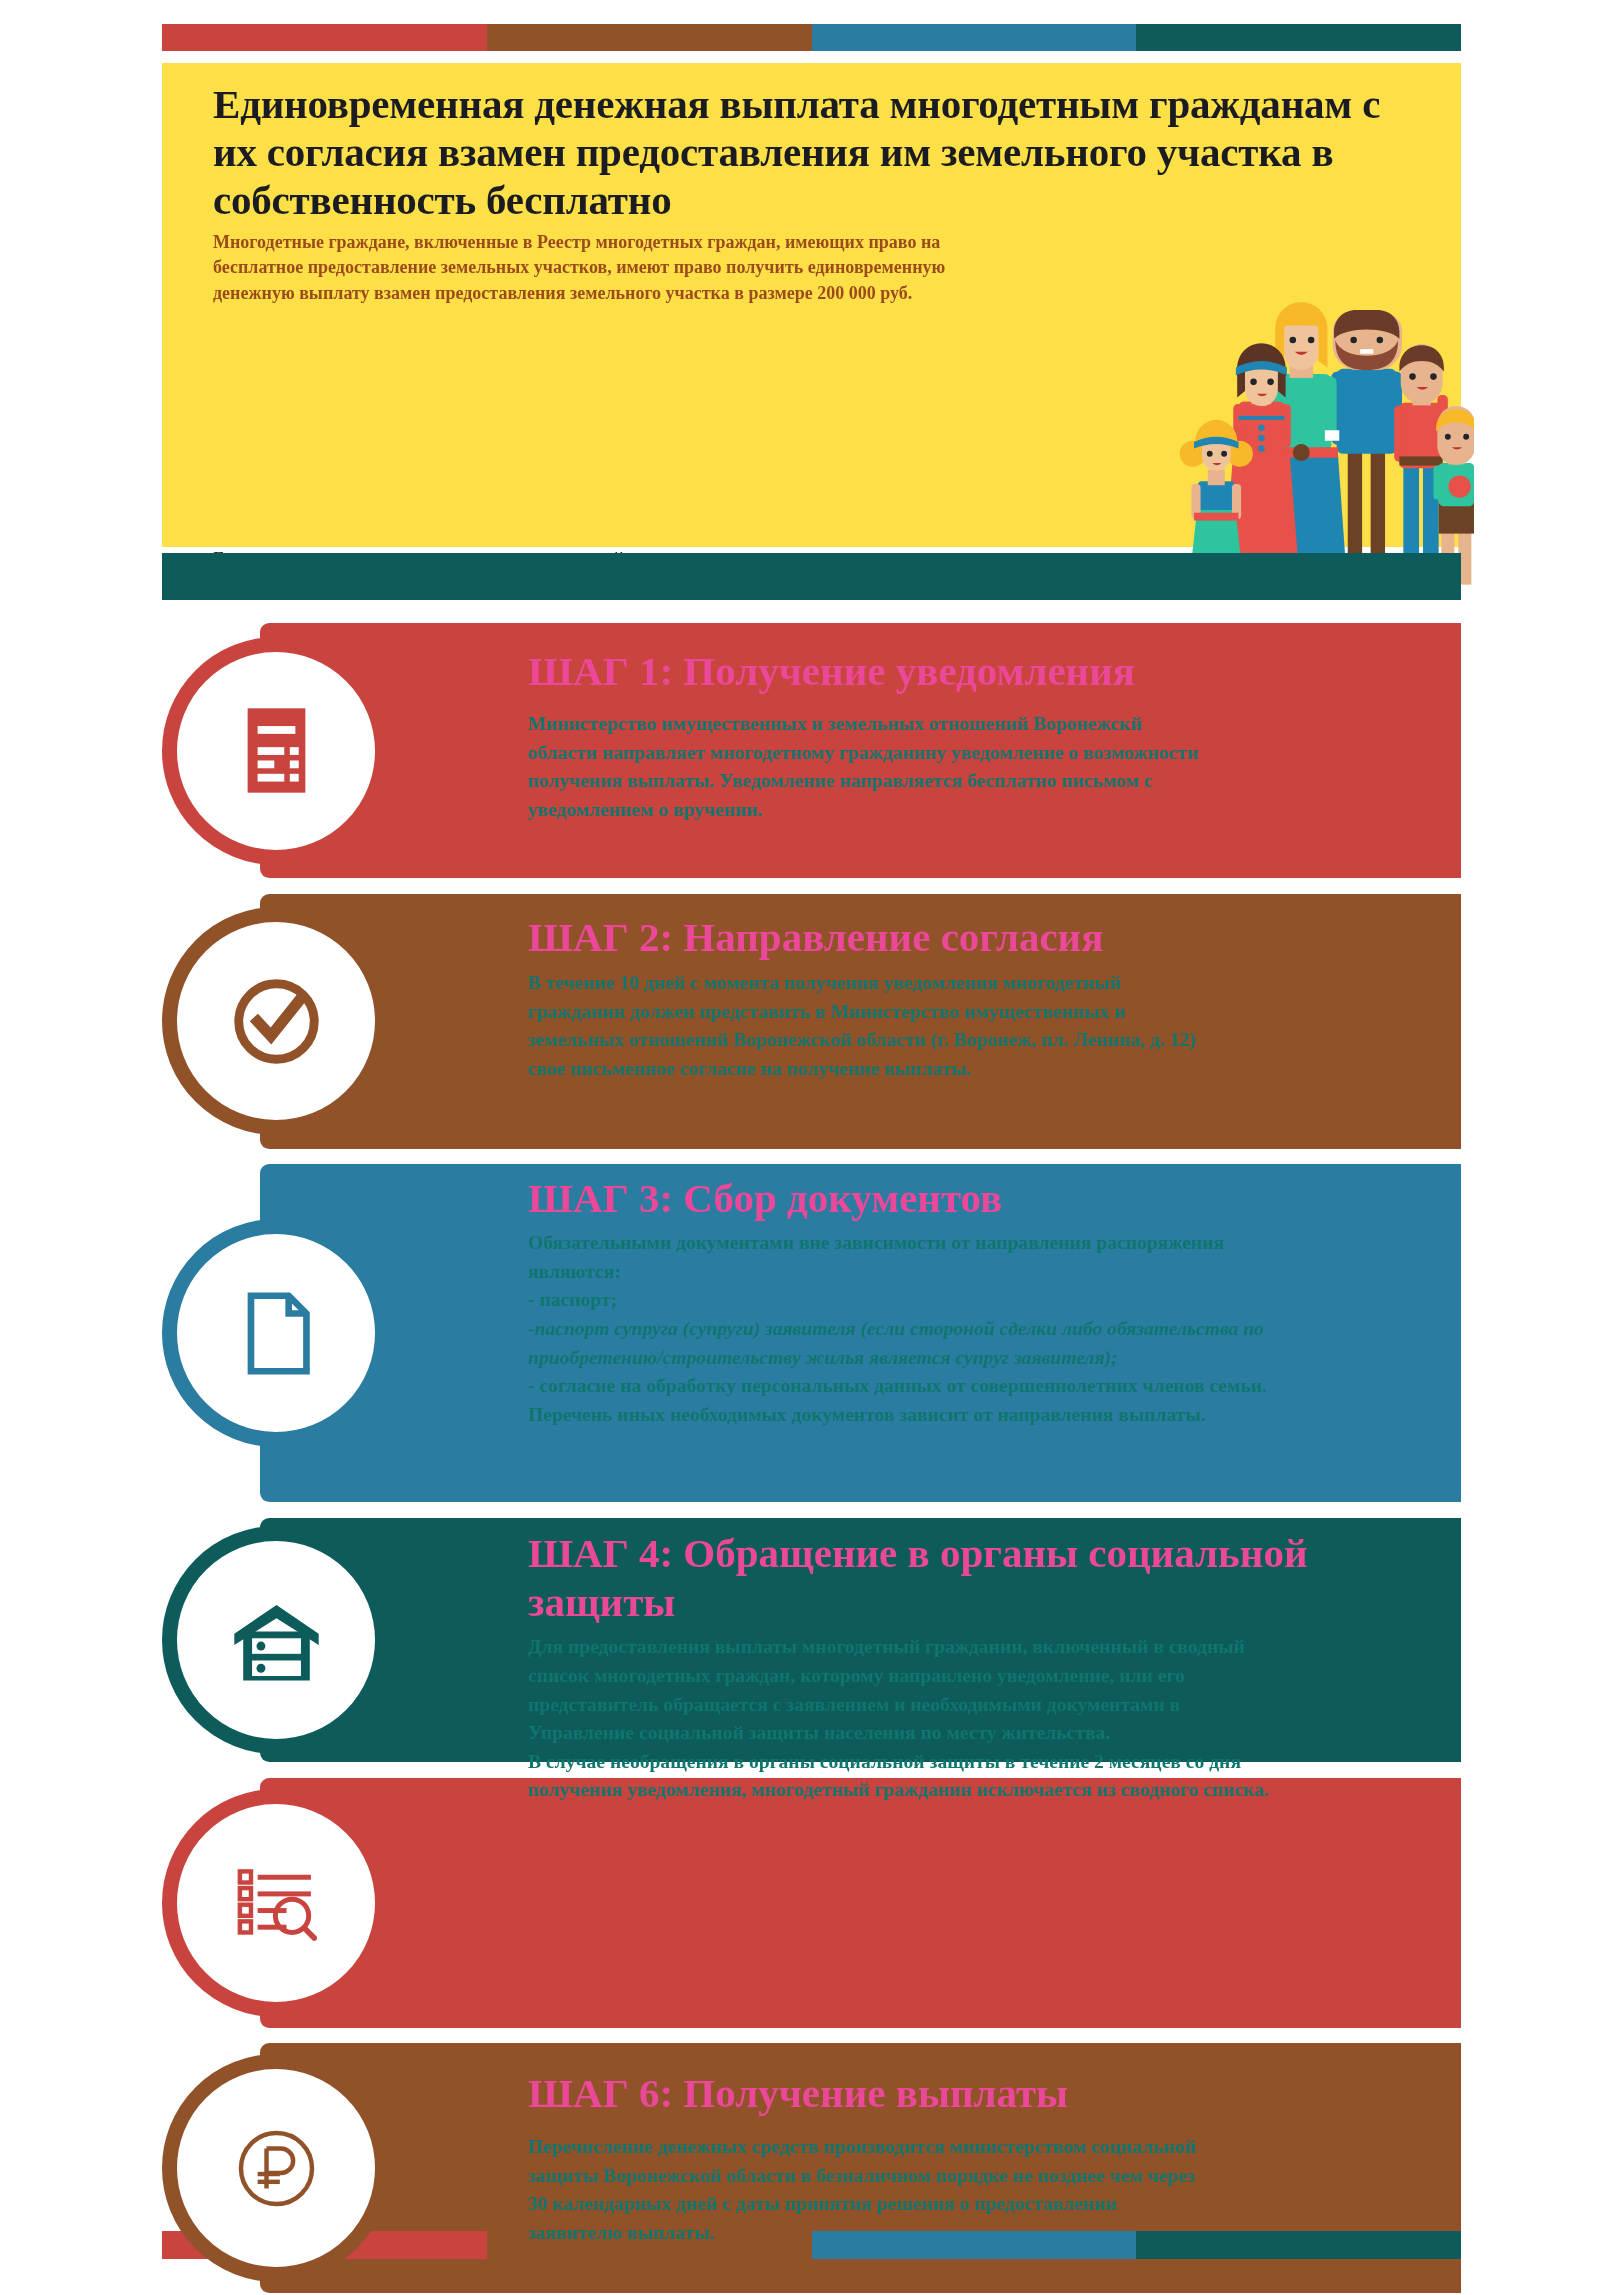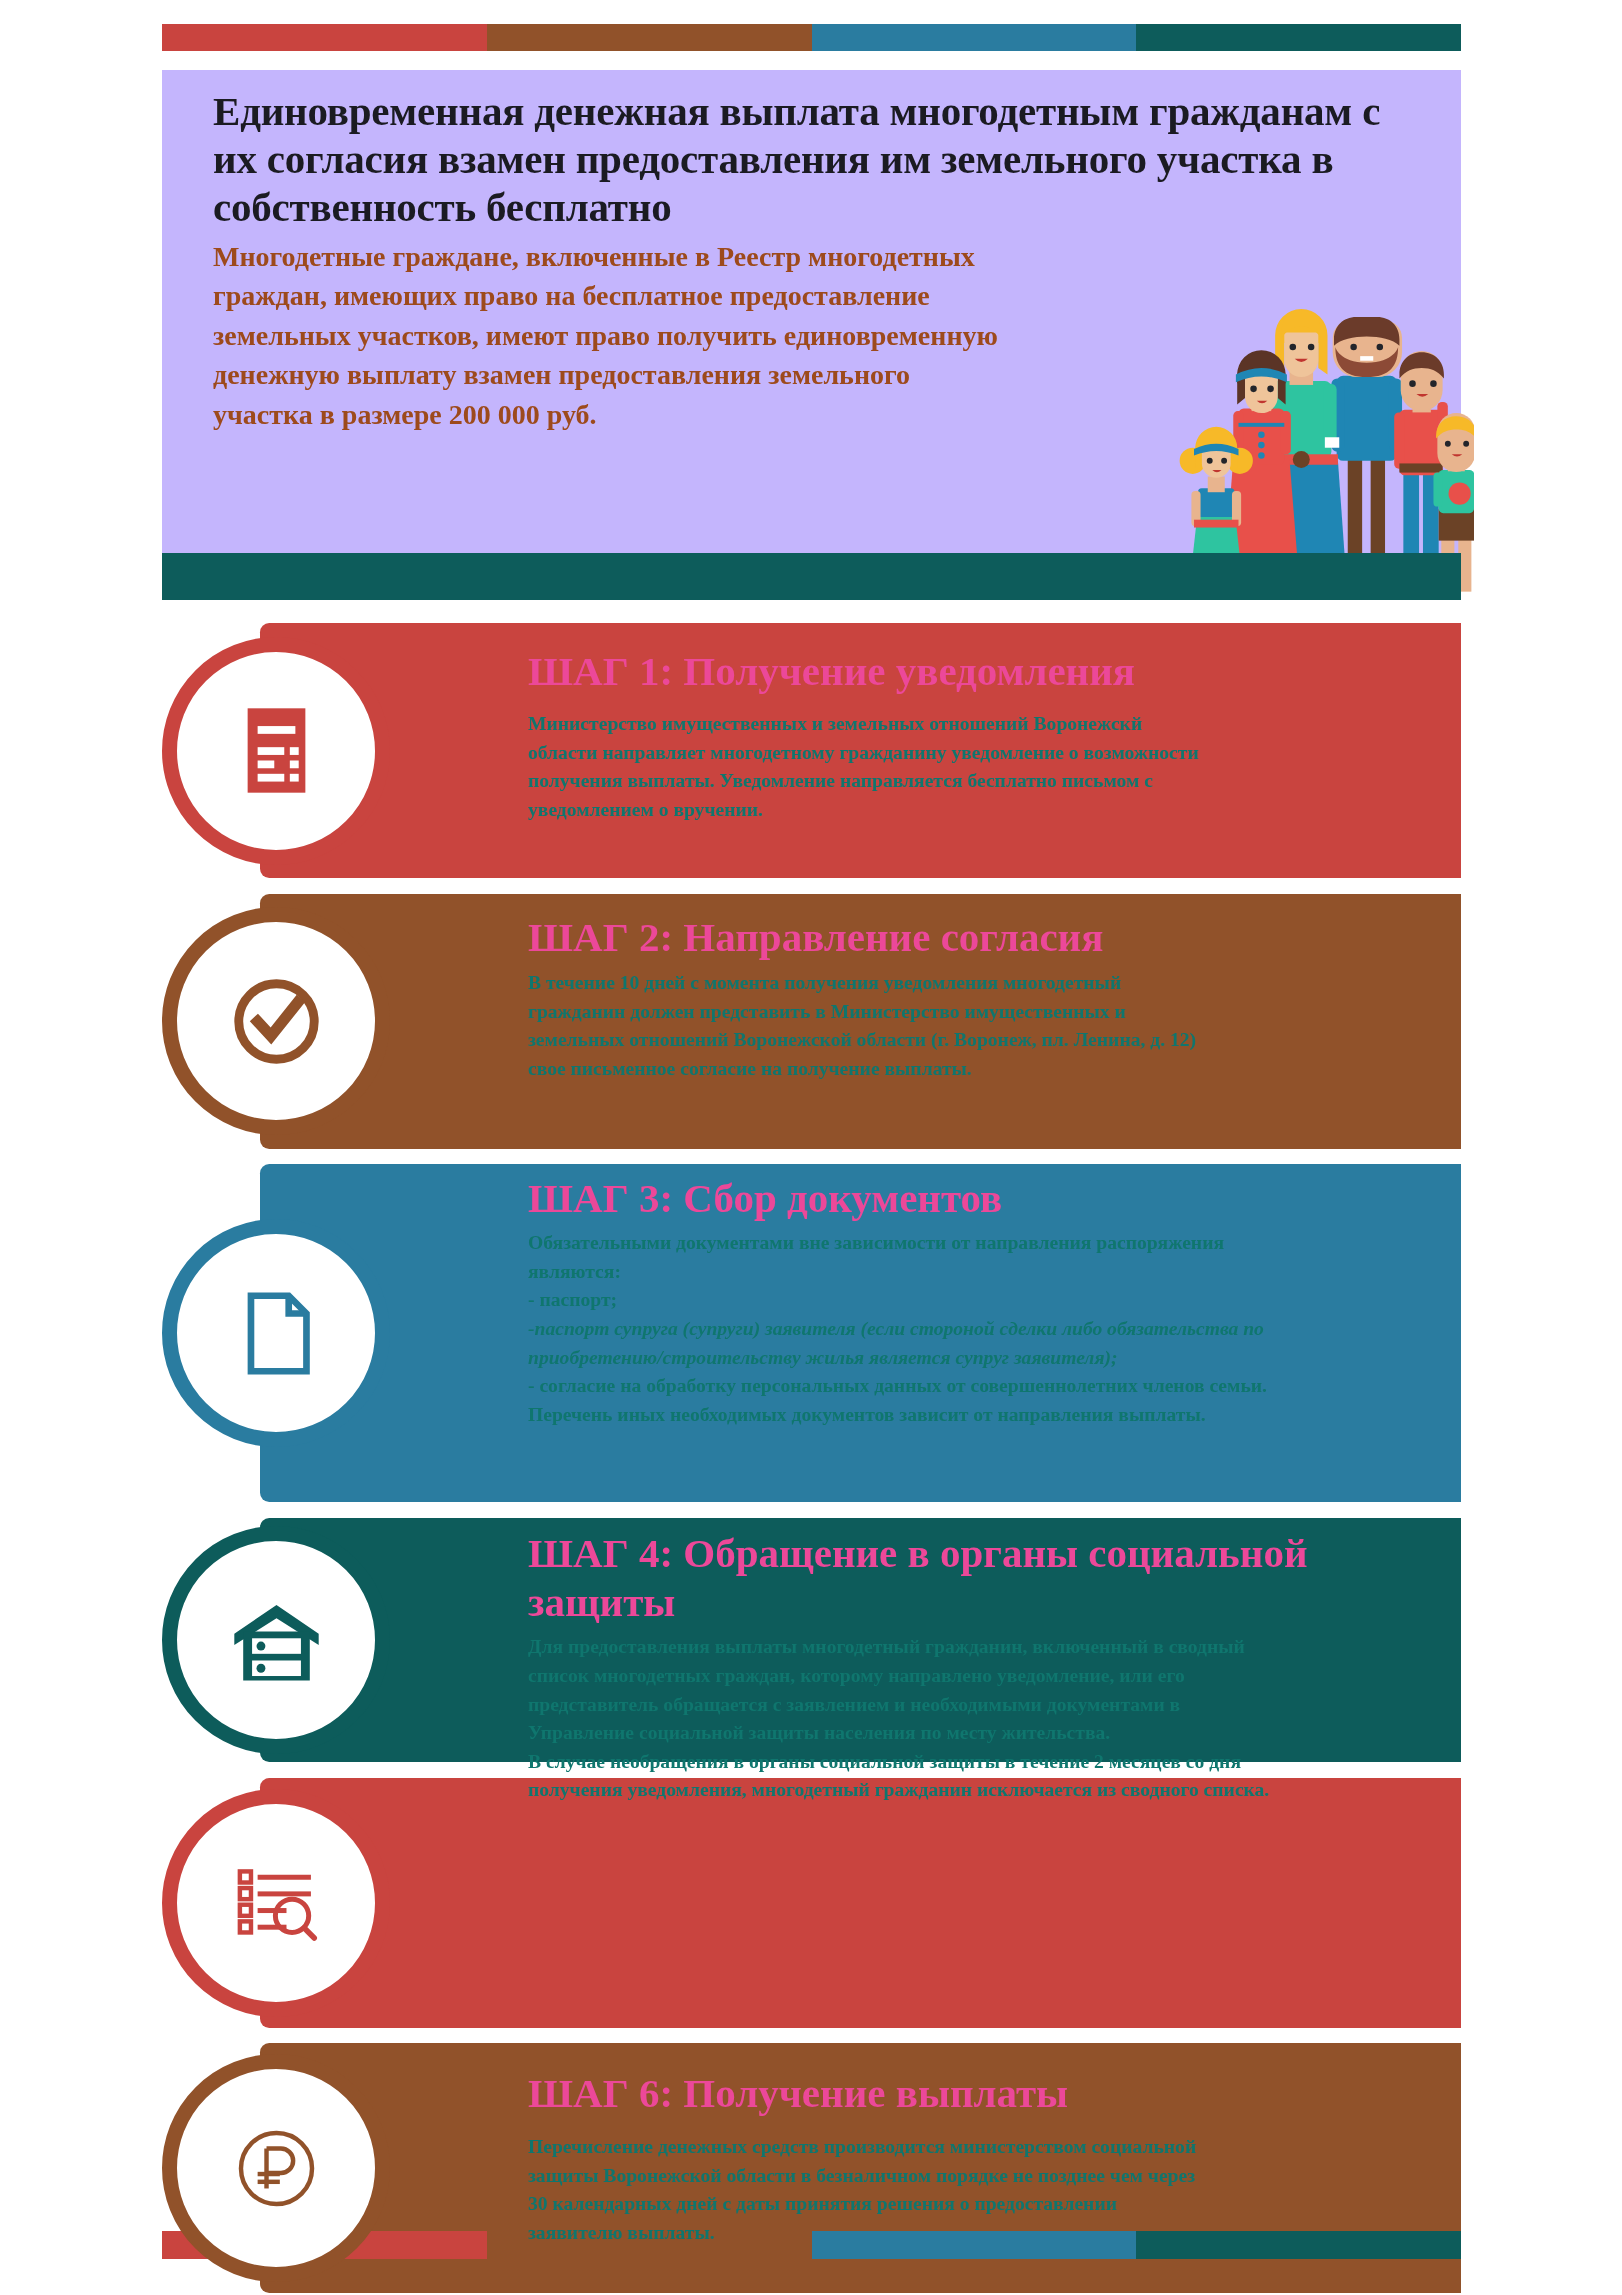--- a/index.html
+++ b/index.html
@@ -12,29 +12,29 @@
   }
   .page{position:absolute;inset:0;}
 
   
   .colorbar{position:absolute;left:162px;width:1299px;height:27.5px;display:flex;}
   .colorbar>div{flex:1 1 0;height:100%;}
   .colorbar.top{top:23.6px;}
   .colorbar.bottom{top:2231px;}
 
   
-  .header{position:absolute;left:162px;top:70px;width:1299px;height:484px;background:#c4b5fd;}
+  .header{position:absolute;left:162px;top:63px;width:1299px;height:484px;background:#fde047;}
   .title{
     position:absolute;left:51px;top:18.3px;width:1171px;
     font-weight:bold;font-size:41px;line-height:1.17;color:#1b1b22;
     letter-spacing:-0.2px;
   }
   .intro{
     position:absolute;left:51px;top:167px;width:792px;
-    font-weight:bold;font-size:28px;line-height:1.41;color:#9d4a1c;
+    font-weight:bold;font-size:18px;line-height:1.41;color:#9d4a1c;
   }
   .intro-note{
     position:absolute;left:51px;top:484px;width:772px;
     font-weight:normal;font-size:19px;line-height:1.25;color:#1f1f26;
   }
 
   
   .family{position:absolute;left:998px;top:222px;width:314px;height:301px;}
   .family svg{width:100%;height:100%;display:block;}
 

